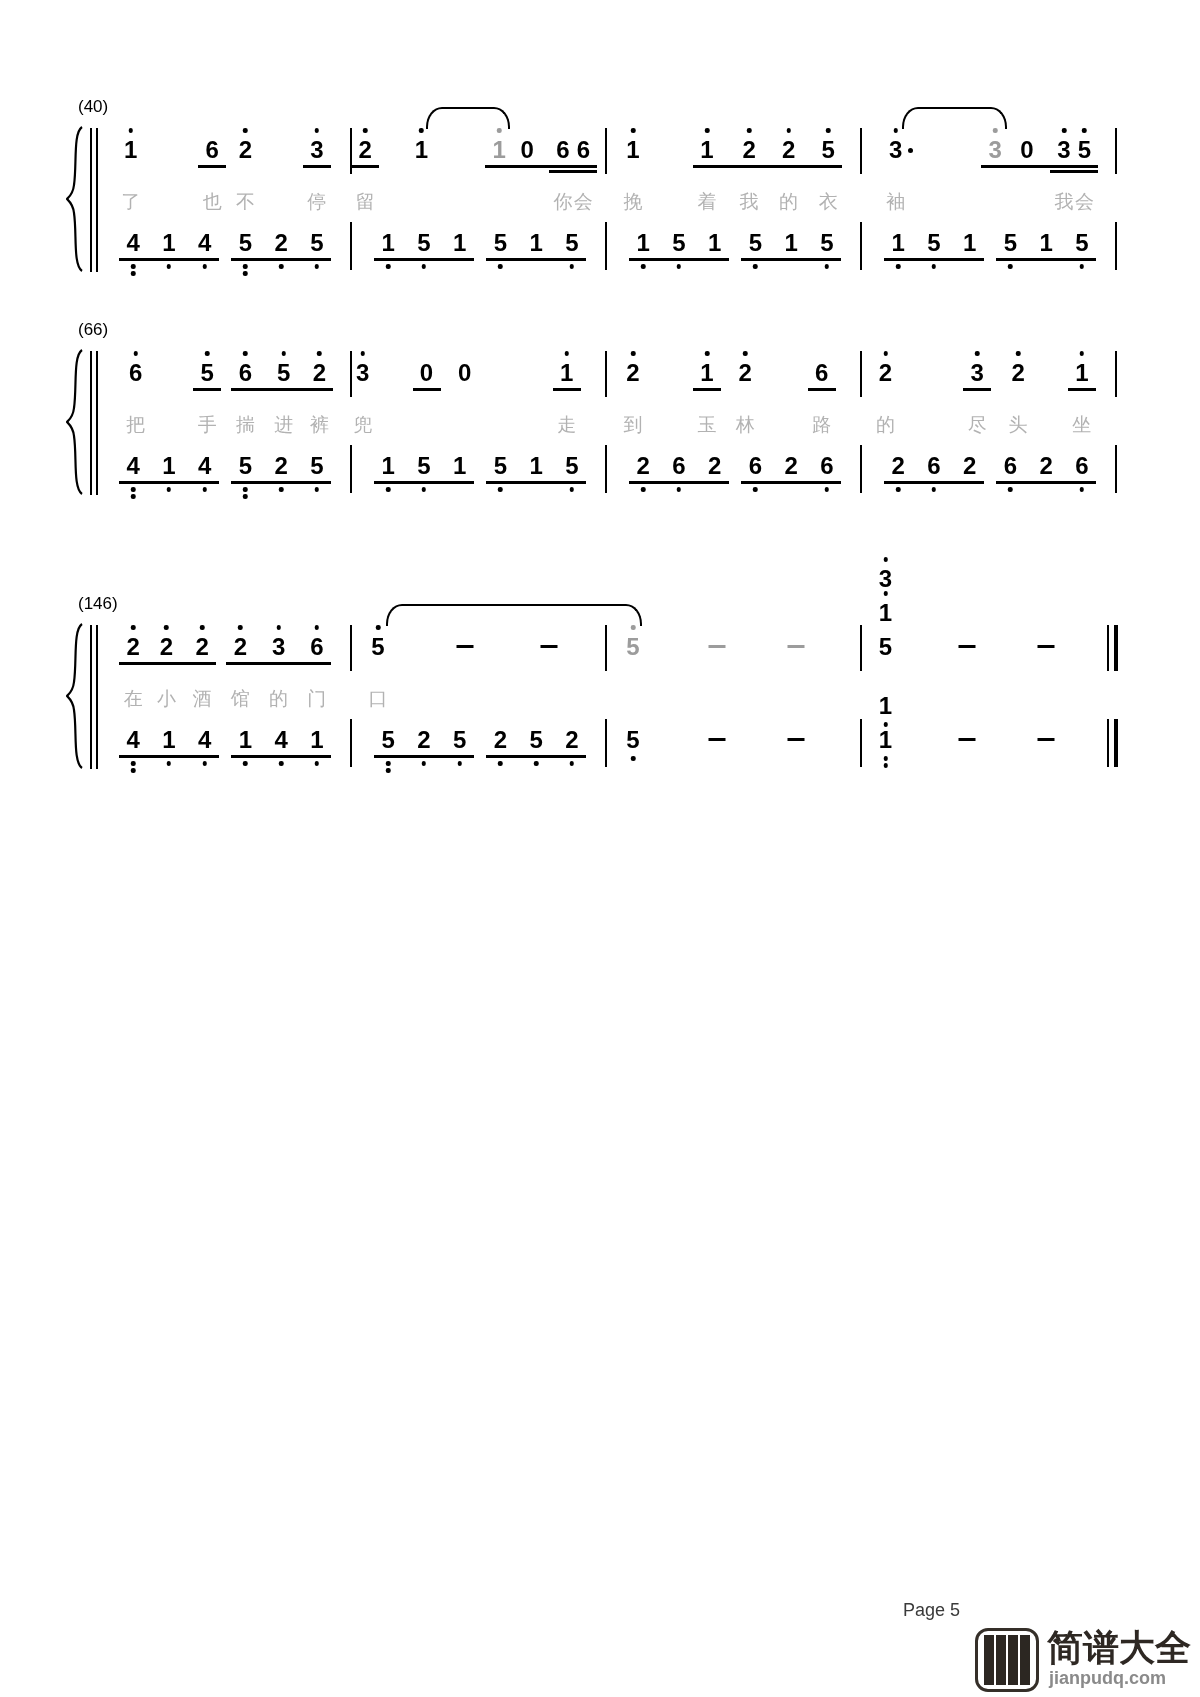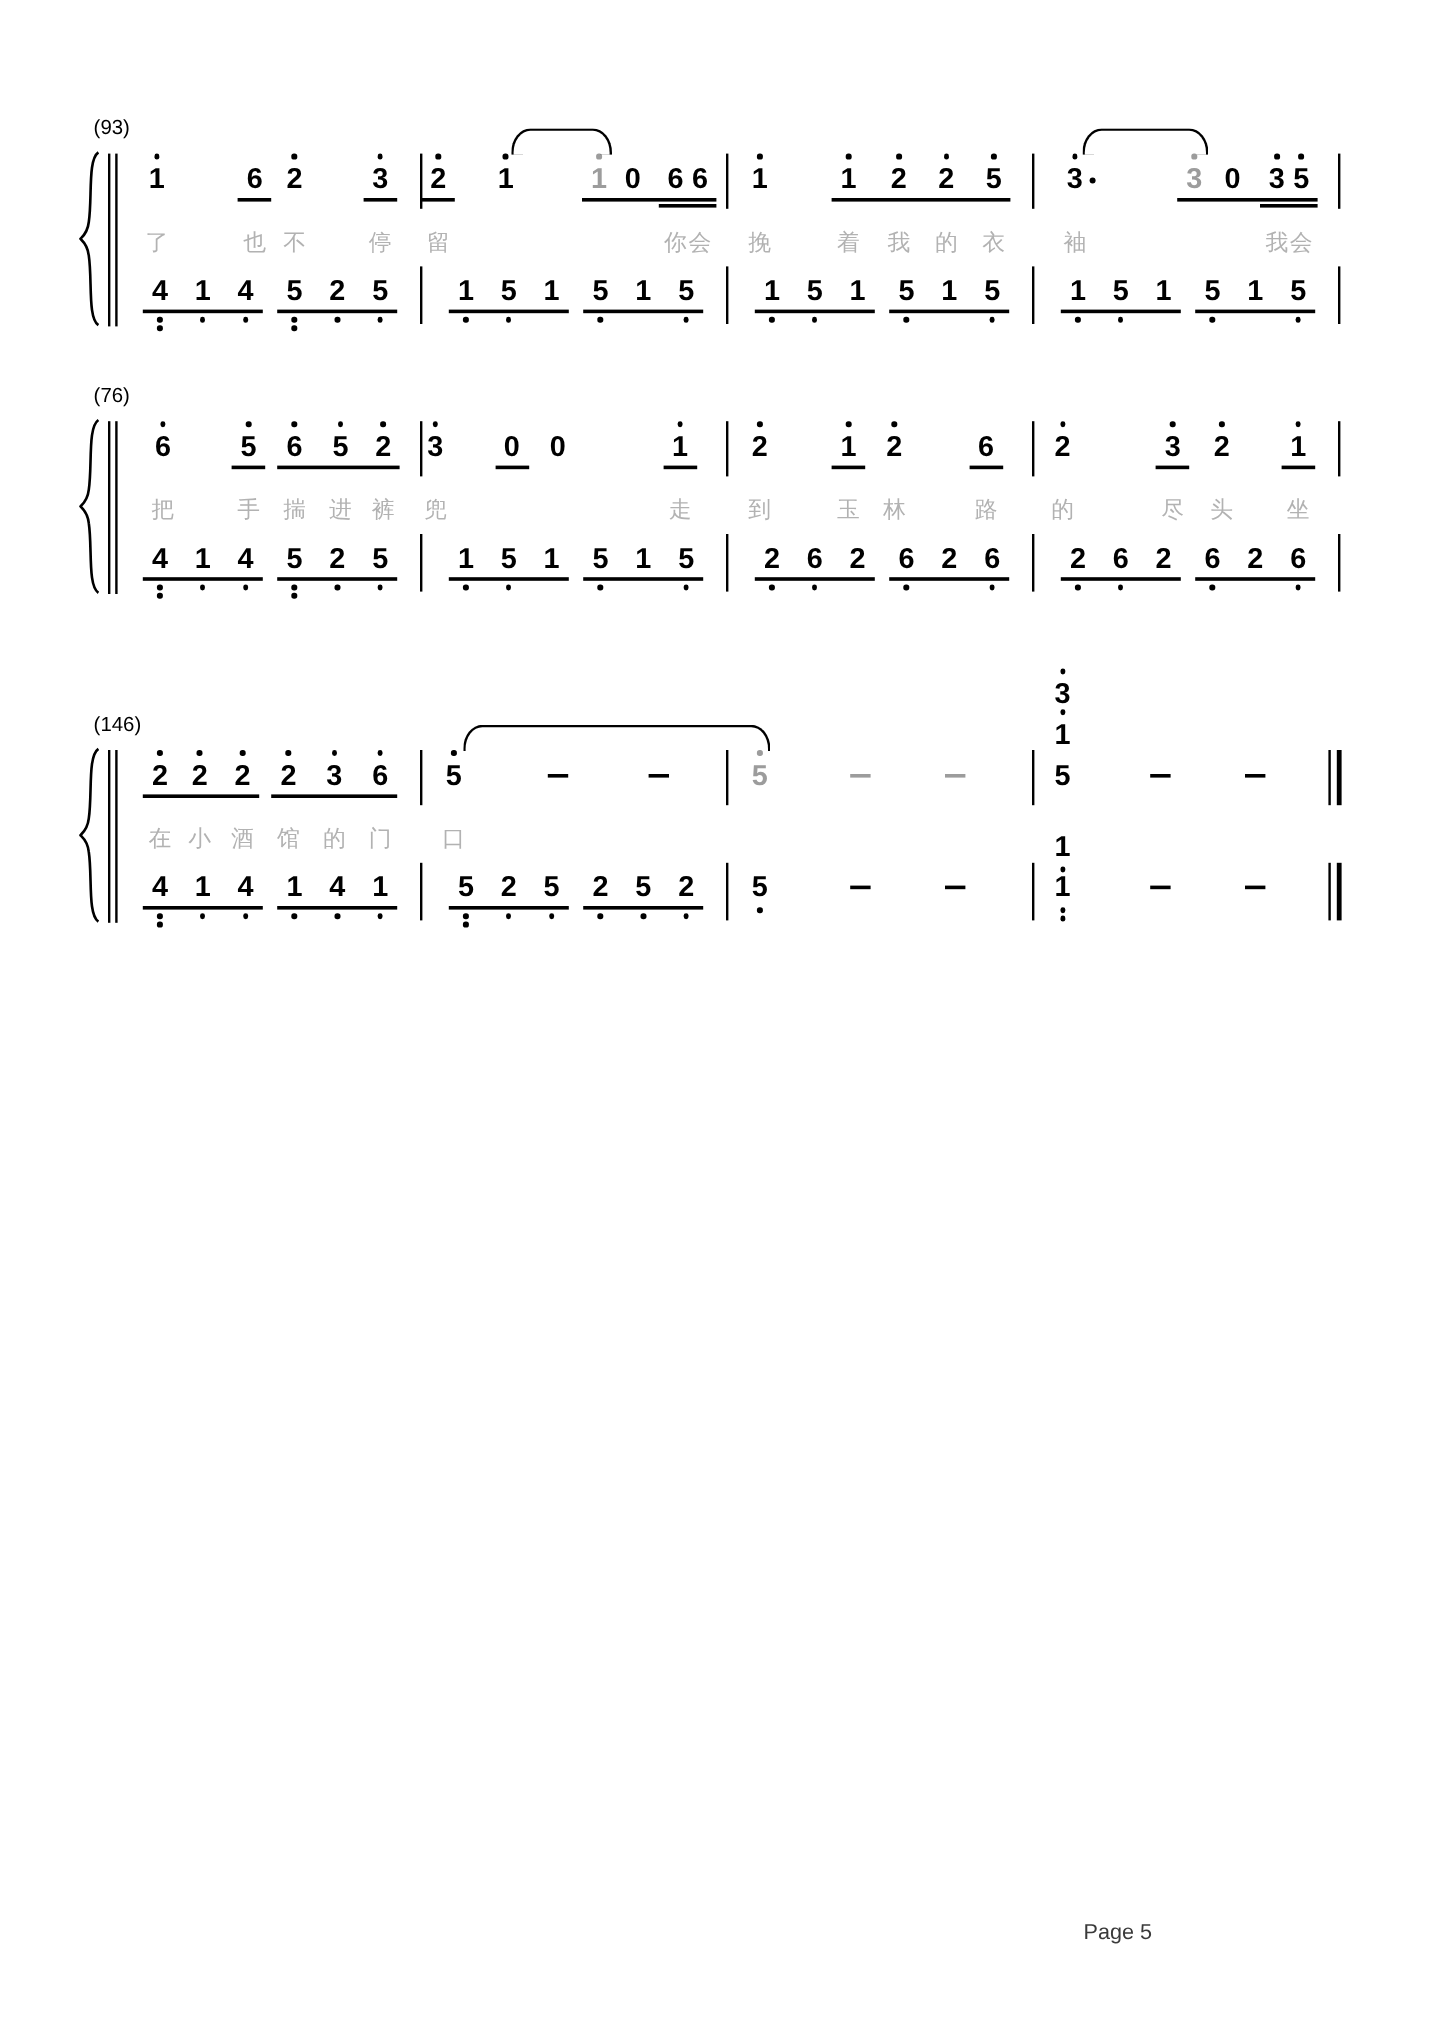--- a/index.html
+++ b/index.html
@@ -32,21 +32,21 @@
   .pianoIcon .key{width:10px;background:#2c2722;}
   .logoTitle{position:absolute;left:72px;top:-2px;font-size:36px;font-weight:bold;color:#2e2823;white-space:nowrap;}
   .logoDomain{position:absolute;left:74px;top:42px;font-size:18px;font-weight:bold;color:#8a8a8a;white-space:nowrap;}
 </style>
 </head>
 <body>
 
 <div class="sheet">
   <div id="notation">
       <div class="system" style="top: 95px;">
-        <div class="mnum">(93)</div>
+        <div class="mnum">(40)</div>
         <div class="brace"><svg width="20" height="148" viewBox="0 0 20 148">
             <path d="M16 2 C 7 8, 11 40, 8 60 C 7 69, 3 72, 1 74 C 3 76, 7 79, 8 88 C 11 108, 7 140, 16 146" fill="none" stroke="#000" stroke-width="2.2"></path>
           </svg></div>
         <div class="bar" style="left: 20px; top: 33px; height: 144px;"></div>
         <div class="bar" style="left: 26px; top: 33px; height: 144px;"></div>
         <div class="measure" style="left: 25px;">
           <div class="note" style="left: 22.7px; top: 42px;">1<div class="dot" style="top: -9px;"></div></div>
           <div class="lyr" style="left: 35.7px;">了</div>
           <div class="note" style="left: 104.3px; top: 42px;">6</div>
           <div class="lyr" style="left: 117.3px;">也</div>
@@ -133,21 +133,21 @@
           <div class="beam" style="left: 190px; width: 48.4px; top: 75px;"></div>
           <div class="beam" style="left: 24.25px; width: 99.4px; top: 163px;"></div>
           <div class="beam" style="left: 136.45px; width: 99.4px; top: 163px;"></div>
         </div>
         <div class="bar" style="left: 1045px; top: 33px; height: 46px;"></div>
         <div class="bar" style="left: 1045px; top: 127px; height: 48px;"></div>
         <div class="tie" style="left: 356px; width: 80px;"></div>
         <div class="tie" style="left: 832px; width: 101px;"></div>
       </div>
       <div class="system" style="top: 318px;">
-        <div class="mnum">(76)</div>
+        <div class="mnum">(66)</div>
         <div class="brace"><svg width="20" height="148" viewBox="0 0 20 148">
             <path d="M16 2 C 7 8, 11 40, 8 60 C 7 69, 3 72, 1 74 C 3 76, 7 79, 8 88 C 11 108, 7 140, 16 146" fill="none" stroke="#000" stroke-width="2.2"></path>
           </svg></div>
         <div class="bar" style="left: 20px; top: 33px; height: 144px;"></div>
         <div class="bar" style="left: 26px; top: 33px; height: 144px;"></div>
         <div class="measure" style="left: 25px;">
           <div class="note" style="left: 27.8px; top: 42px;">6<div class="dot" style="top: -9px;"></div></div>
           <div class="lyr" style="left: 40.8px;">把</div>
           <div class="note" style="left: 99.2px; top: 42px;">5<div class="dot" style="top: -9px;"></div></div>
           <div class="lyr" style="left: 112.2px;">手</div>
@@ -332,13 +332,23 @@
         <div class="bar" style="left: 1037px; top: 33px; height: 46px;"></div>
         <div class="bar" style="left: 1037px; top: 127px; height: 48px;"></div>
         <div class="bar thick" style="left: 1044px; top: 33px; height: 46px;"></div>
         <div class="bar thick" style="left: 1044px; top: 127px; height: 48px;"></div>
         <div class="tie" style="left: 316px; width: 252px;"></div>
       </div>
     </div>
 
   <div class="pageLabel">Page 5</div>
 
+  <div class="logo">
+    <div class="pianoIcon">
+      <div class="key"></div>
+      <div class="key"></div>
+      <div class="key"></div>
+      <div class="key"></div>
+    </div>
+    <div class="logoTitle">简谱大全</div>
+    <div class="logoDomain">jianpudq.com</div>
+  </div>
 </div>
 
 </body></html>

